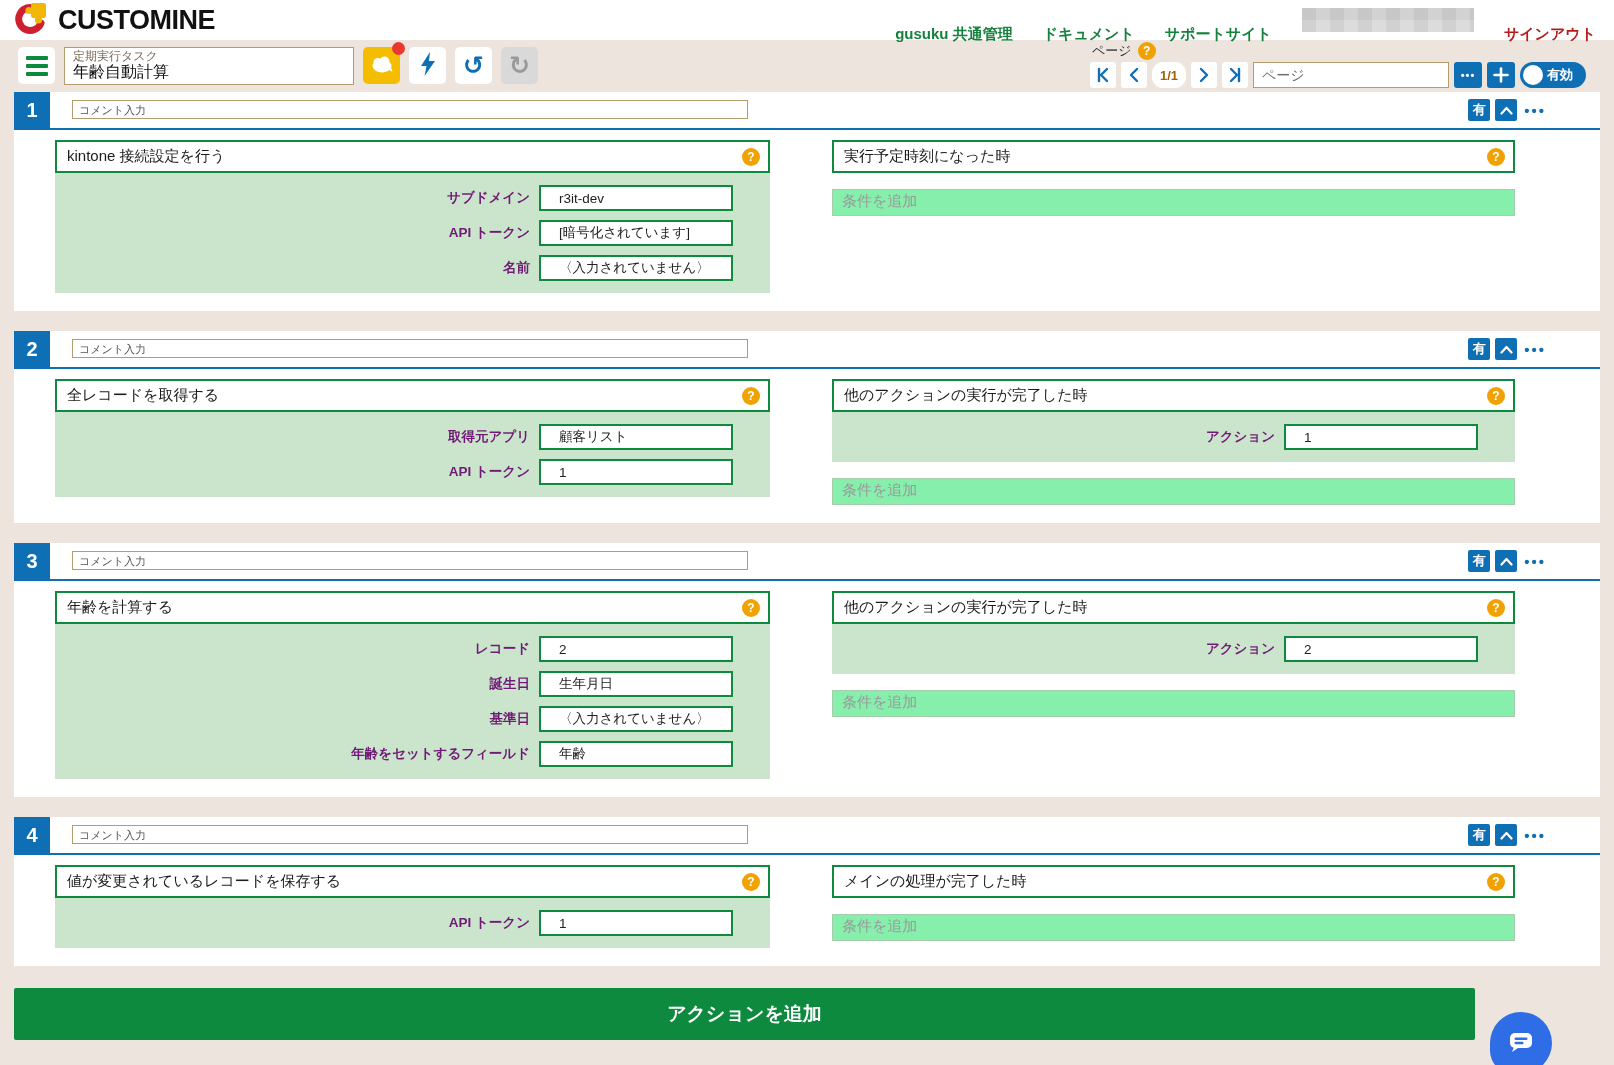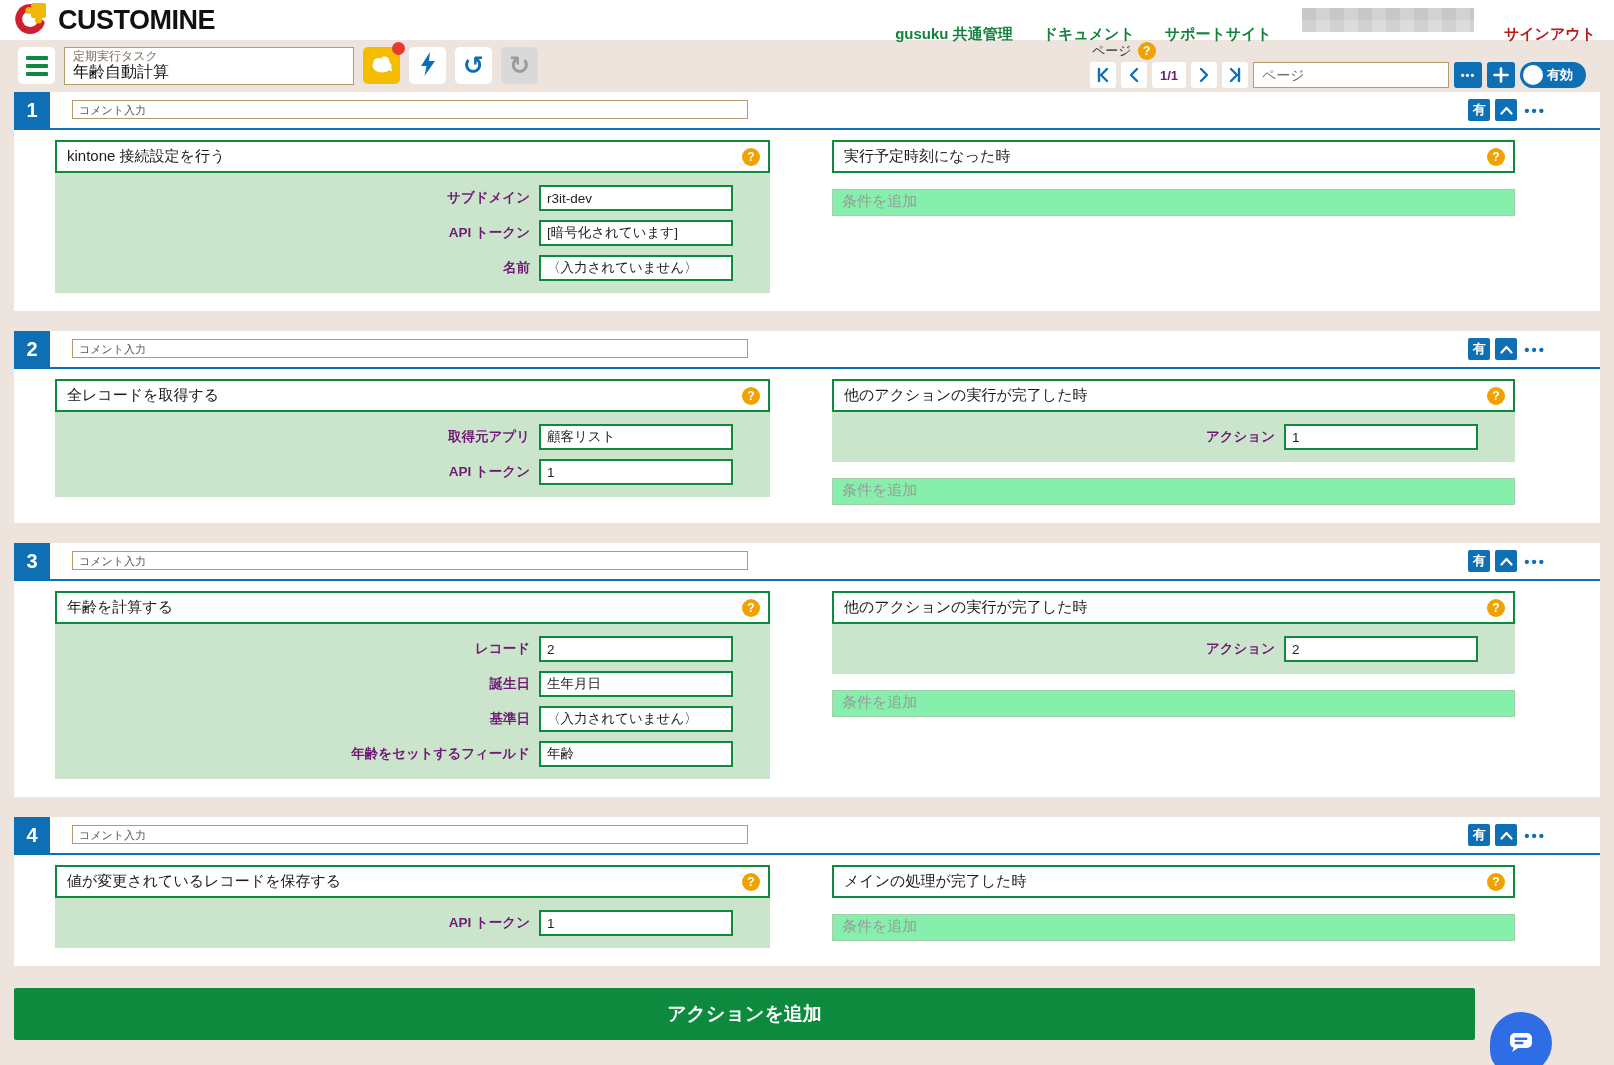--- a/index.html
+++ b/index.html
@@ -41,21 +41,21 @@
 
   .tb-right { position:absolute; right:28px; top:2px; }
   .page-label-row { display:flex; align-items:center; gap:6px; height:18px; margin:0 0 2px 2px; }
   .page-label { font-size:13px; color:#333; }
   .help-bubble { width:18px; height:18px; border-radius:50%; background:#f0a202; color:#fff;
     font-size:12px; font-weight:700; display:inline-flex; align-items:center; justify-content:center;
     flex:none; cursor:pointer; }
   .page-controls { display:flex; align-items:center; gap:5px; }
   .nav-btn { width:26px; height:26px; background:#fff; border:none; border-radius:3px;
     display:flex; align-items:center; justify-content:center; cursor:pointer; }
-  .page-ind { width:34px; height:26px; background:#fff; border-radius:3px; color:#701a75;
+  .page-ind { width:34px; height:26px; background:#fff; border-radius:11px; color:#a16207;
     font-size:13px; font-weight:700; display:flex; align-items:center; justify-content:center; }
   .page-input { width:196px; height:26px; border:1px solid #b59c6e; background:#fff;
     font-size:14px; padding:0 8px; outline:none; font-family:inherit; }
   .page-input::placeholder { color:#6e6e6e; }
   .blue-sq { width:28px; height:26px; background:#0f6fb5; border:none; border-radius:3px;
     display:flex; align-items:center; justify-content:center; cursor:pointer; color:#fff; }
   .dots-glyph { font-size:11px; letter-spacing:1px; font-weight:700; line-height:1; }
   .toggle { width:66px; height:26px; background:#0f6fb5; border-radius:13px; border:none;
     display:flex; align-items:center; cursor:pointer; padding:0 0 0 3px; }
   .knob { width:20px; height:20px; background:#fff; border-radius:50%; flex:none; }
@@ -83,21 +83,21 @@
   .panel-l { width:715px; flex:none; }
   .panel-r { flex:1; min-width:0; }
   .ptitle { border:2px solid #0d8a3e; background:#fff; height:33px; display:flex;
     align-items:center; justify-content:space-between; padding:0 8px 0 10px; }
   .ptitle-text { font-size:15px; color:#1b1b1b; }
   .pbody { background:#cbe5cd; padding:12px 37px 12px 0;
     display:flex; flex-direction:column; gap:9px; }
   .frow { display:flex; align-items:center; justify-content:flex-end; gap:9px; }
   .flabel { font-size:13.5px; font-weight:700; color:#701a75; white-space:nowrap; }
   .finput { width:194px; height:26px; border:2px solid #0d8a3e; font-size:13.5px;
-    padding:0 6px; outline:none; font-family:inherit; color:#222; background:#fff; }
+    padding:0 18px; outline:none; font-family:inherit; color:#222; background:#fff; }
   .cond-input { display:block; width:100%; height:27px; border:1px solid #a5cfac; background:#86efac;
     font-size:15px; padding:0 9px; outline:none; font-family:Liberation Mono, monospace; margin-top:16px; }
   .cond-input::placeholder { color:#9a9a9a; }
   .pbody-r { background:#cbe5cd; padding:12px 37px; display:flex; align-items:center;
     justify-content:flex-end; gap:9px; }
 
   
   .add-action-btn { display:block; margin:22px 0 0 14px; width:1461px; height:52px;
     background:#0d8a3e; color:#fff; border:none; font-size:19px; font-weight:700;
     font-family:inherit; cursor:pointer; border-radius:2px; }

